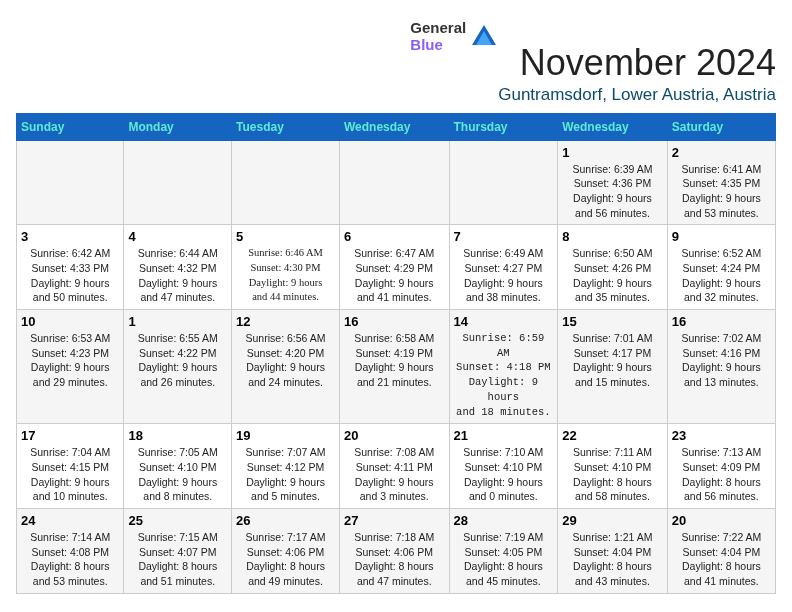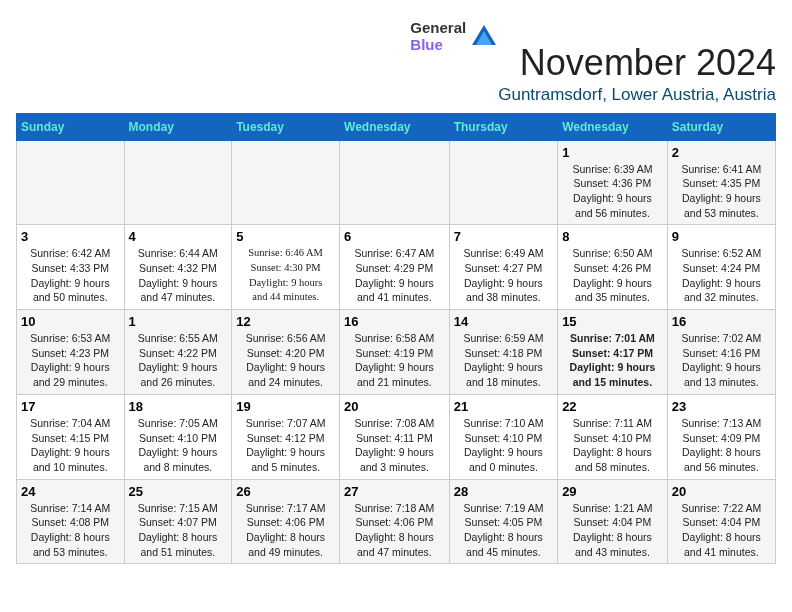--- a/index.html
+++ b/index.html
@@ -222,28 +222,28 @@
         </td>
         <td>
           <span class="day-number">16</span>
           <div class="day-info" style="white-space: pre-line;">Sunrise: 6:58 AM
 Sunset: 4:19 PM
 Daylight: 9 hours
 and 21 minutes.</div>
         </td>
         <td>
           <span class="day-number">14</span>
-          <div class="day-info" style="white-space: pre-line;">Sunrise: 6:59 AM
+          <div class="day-info" style="white-space: pre-line; font-family: Liberation Mono, monospace;">Sunrise: 6:59 AM
 Sunset: 4:18 PM
 Daylight: 9 hours
 and 18 minutes.</div>
         </td>
         <td>
           <span class="day-number">15</span>
-          <div class="day-info" style="white-space: pre-line; font-weight: bold;">Sunrise: 7:01 AM
+          <div class="day-info" style="white-space: pre-line;">Sunrise: 7:01 AM
 Sunset: 4:17 PM
 Daylight: 9 hours
 and 15 minutes.</div>
         </td>
         <td>
           <span class="day-number">16</span>
           <div class="day-info" style="white-space: pre-line;">Sunrise: 7:02 AM
 Sunset: 4:16 PM
 Daylight: 9 hours
 and 13 minutes.</div>

